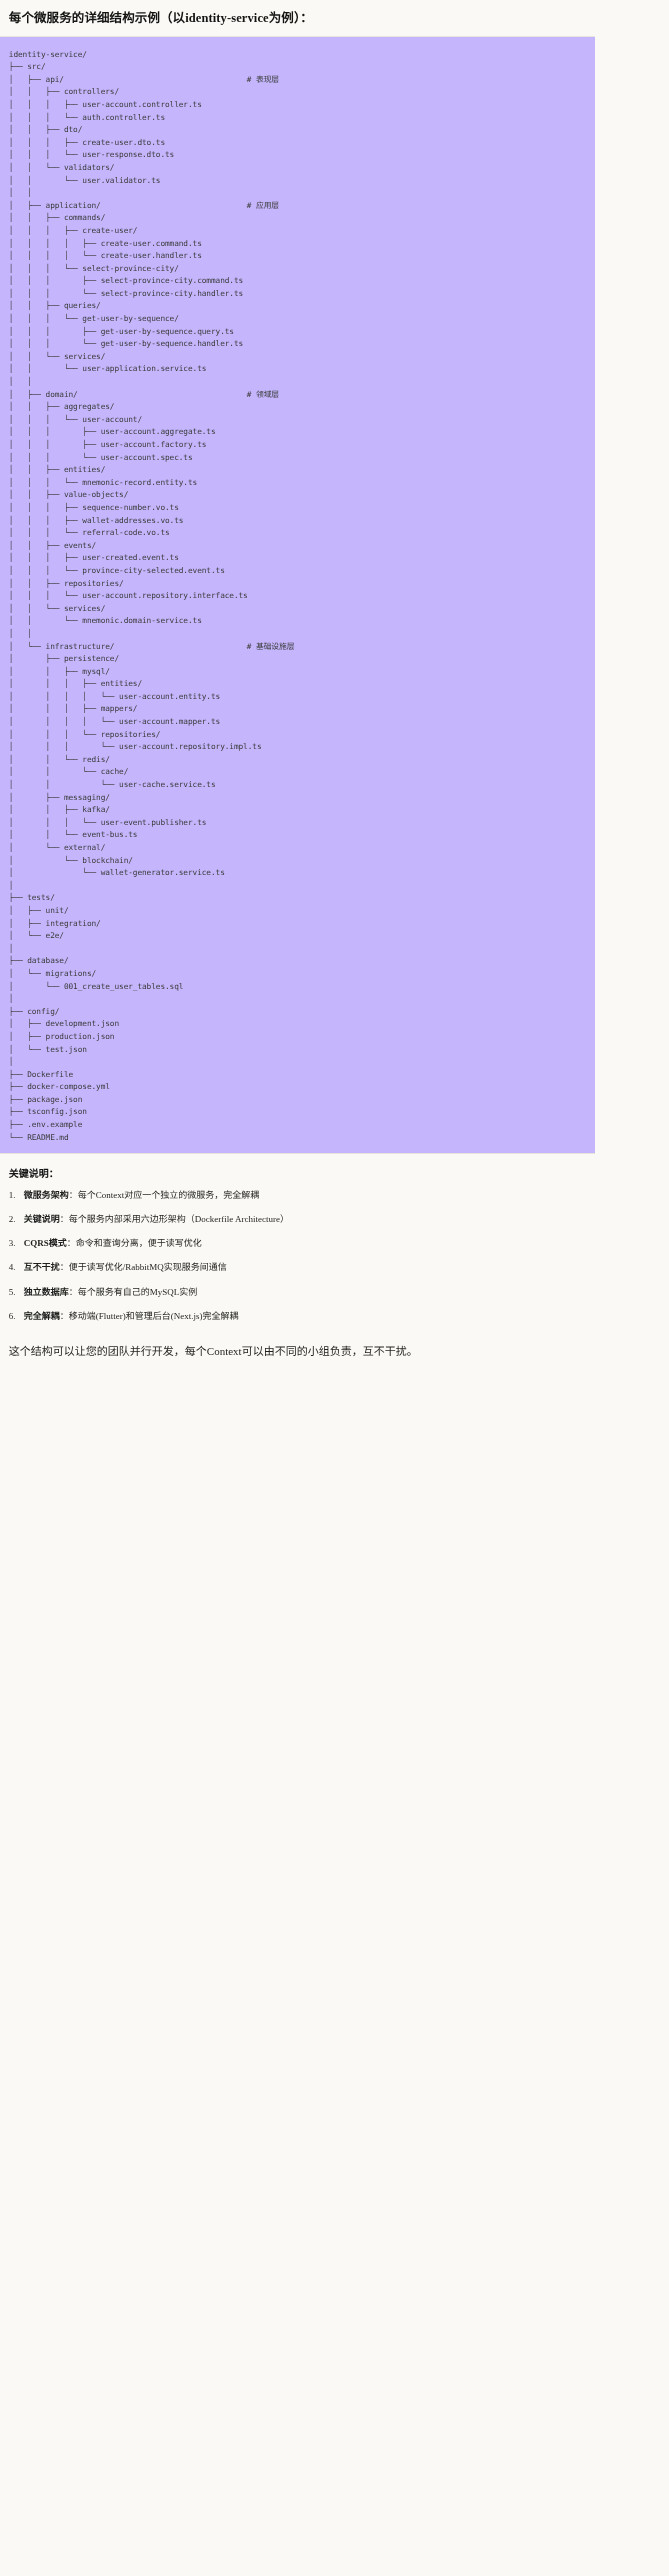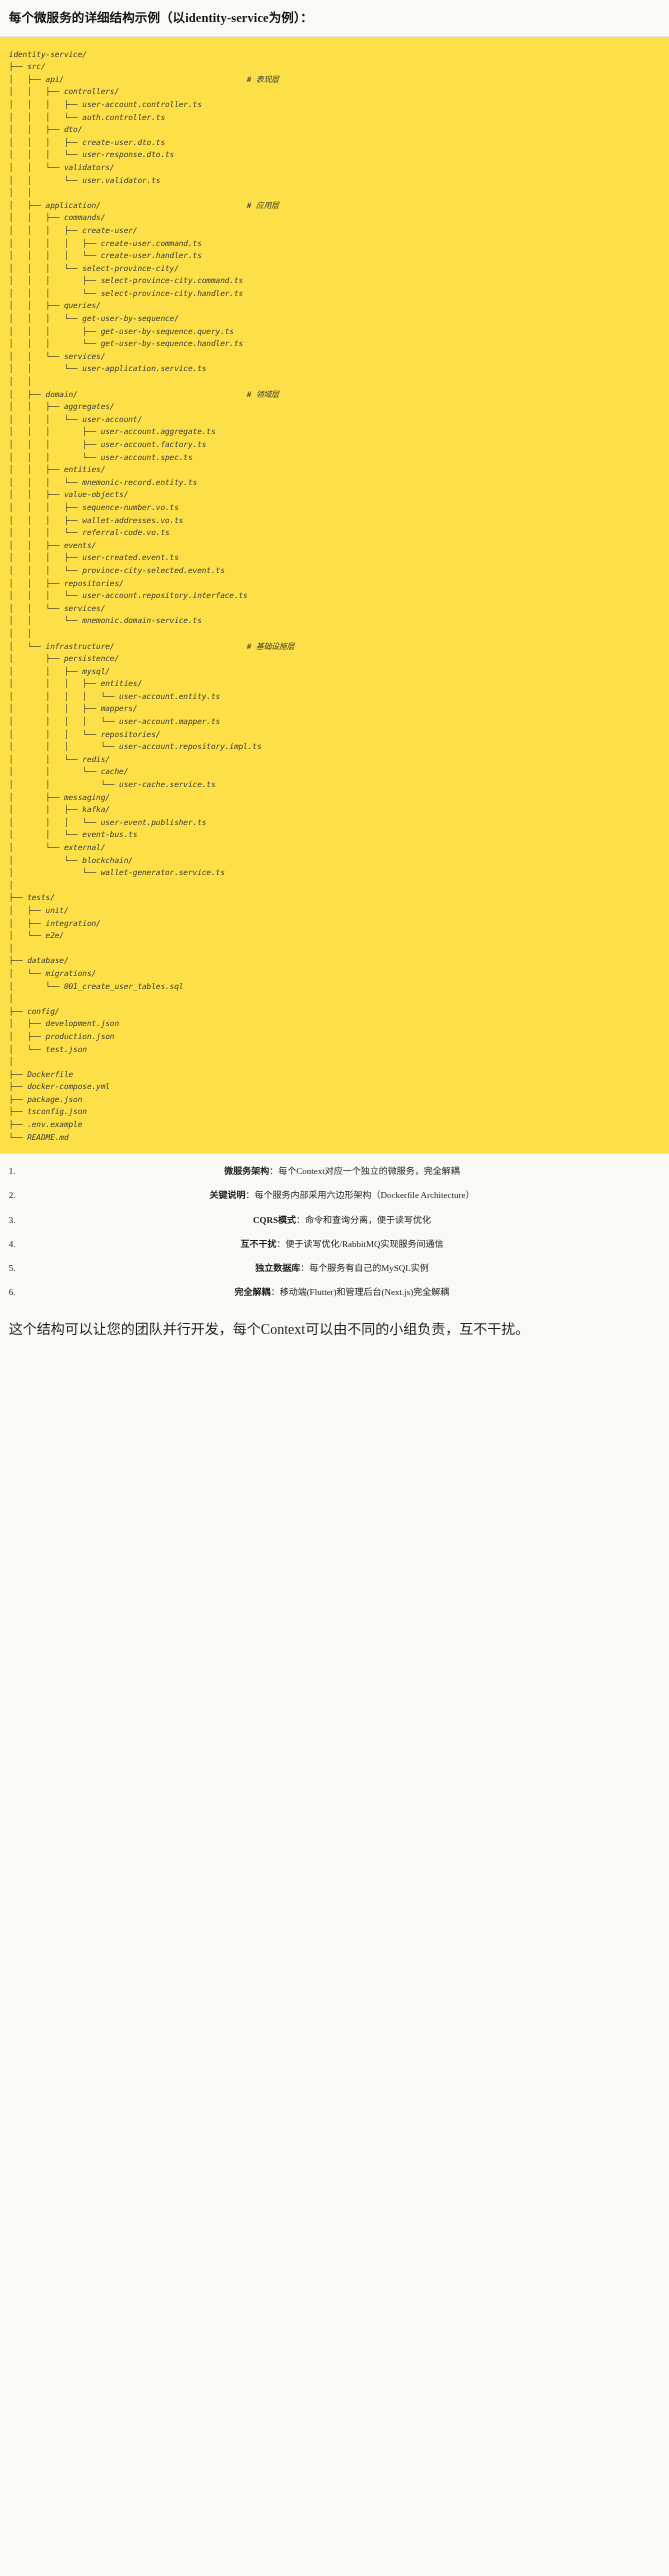--- a/index.html
+++ b/index.html
@@ -8,21 +8,21 @@
     padding: 0;
     background: #faf9f5;
   }
   body {
     width: 669px;
     font-family: "Liberation Sans", "DejaVu Sans", sans-serif;
     color: #1f1f1d;
     -webkit-font-smoothing: antialiased;
   }
   .page {
-    width: 669px;
+    width: 595px;
     box-sizing: border-box;
     background: #faf9f5;
   }
 
   
   .doc-title {
     font-family: "Liberation Serif", "DejaVu Serif", serif;
     font-size: 12.5px;
     font-weight: bold;
     line-height: 1.4;
@@ -33,24 +33,23 @@
   }
   .rule {
     border: 0;
     border-top: 0.6px solid #e6e4dd;
     margin: 0;
     height: 0;
   }
 
   
   .code-block {
-    background: #fde047;
+    background: #c4b5fd;
     padding: 11.3px 8.8px 8.8px 8.8px;
     margin: 0;
-    font-style: italic;
   }
   .tree {
     font-family: "DejaVu Sans Mono", "Liberation Mono", monospace;
     font-size: 7.8px;
     line-height: 12.6px;
     white-space: pre;
     color: #3c3c3a;
     margin: 0;
     letter-spacing: -0.1px;
   }
@@ -73,21 +72,20 @@
     font-size: 10px;
     font-weight: bold;
     color: #141413;
     margin: 0 0 8.8px 0;
   }
   ol.notes-list {
     list-style: none;
     counter-reset: note;
     margin: 0;
     padding: 0;
-    text-align: center;
   }
   ol.notes-list li {
     counter-increment: note;
     font-family: "Liberation Serif", "DejaVu Serif", serif;
     font-size: 9px;
     line-height: 1.5;
     color: #1f1f1d;
     margin: 0 0 10.6px 0;
     padding-left: 15px;
     position: relative;
@@ -99,21 +97,21 @@
     top: 0;
     font-family: "Liberation Serif", "DejaVu Serif", serif;
     font-size: 9px;
     color: #1f1f1d;
   }
   ol.notes-list li .lead {
     font-weight: bold;
   }
   .closing {
     font-family: "Liberation Serif", "DejaVu Serif", serif;
-    font-size: 14px;
+    font-size: 11px;
     line-height: 1.6;
     color: #1f1f1d;
     padding: 2.5px 8.8px 11.3px 8.8px;
     margin: 0;
   }
 </style>
 </head>
 <body>
 
 <div class="page">
@@ -122,20 +120,21 @@
 
   <hr class="rule">
 
   <div class="code-block">
     <pre class="tree" id="tree-output"><span class="row">identity-service/</span><span class="row">├── src/</span><span class="row"><span>│   ├── api/                              </span><span class="cmt"># 表现层</span></span><span class="row">│   │   ├── controllers/</span><span class="row">│   │   │   ├── user-account.controller.ts</span><span class="row">│   │   │   └── auth.controller.ts</span><span class="row">│   │   ├── dto/</span><span class="row">│   │   │   ├── create-user.dto.ts</span><span class="row">│   │   │   └── user-response.dto.ts</span><span class="row">│   │   └── validators/</span><span class="row">│   │       └── user.validator.ts</span><span class="row">│   │</span><span class="row"><span>│   ├── application/                      </span><span class="cmt"># 应用层</span></span><span class="row">│   │   ├── commands/</span><span class="row">│   │   │   ├── create-user/</span><span class="row">│   │   │   │   ├── create-user.command.ts</span><span class="row">│   │   │   │   └── create-user.handler.ts</span><span class="row">│   │   │   └── select-province-city/</span><span class="row">│   │   │       ├── select-province-city.command.ts</span><span class="row">│   │   │       └── select-province-city.handler.ts</span><span class="row">│   │   ├── queries/</span><span class="row">│   │   │   └── get-user-by-sequence/</span><span class="row">│   │   │       ├── get-user-by-sequence.query.ts</span><span class="row">│   │   │       └── get-user-by-sequence.handler.ts</span><span class="row">│   │   └── services/</span><span class="row">│   │       └── user-application.service.ts</span><span class="row">│   │</span><span class="row"><span>│   ├── domain/                           </span><span class="cmt"># 领域层</span></span><span class="row">│   │   ├── aggregates/</span><span class="row">│   │   │   └── user-account/</span><span class="row">│   │   │       ├── user-account.aggregate.ts</span><span class="row">│   │   │       ├── user-account.factory.ts</span><span class="row">│   │   │       └── user-account.spec.ts</span><span class="row">│   │   ├── entities/</span><span class="row">│   │   │   └── mnemonic-record.entity.ts</span><span class="row">│   │   ├── value-objects/</span><span class="row">│   │   │   ├── sequence-number.vo.ts</span><span class="row">│   │   │   ├── wallet-addresses.vo.ts</span><span class="row">│   │   │   └── referral-code.vo.ts</span><span class="row">│   │   ├── events/</span><span class="row">│   │   │   ├── user-created.event.ts</span><span class="row">│   │   │   └── province-city-selected.event.ts</span><span class="row">│   │   ├── repositories/</span><span class="row">│   │   │   └── user-account.repository.interface.ts</span><span class="row">│   │   └── services/</span><span class="row">│   │       └── mnemonic.domain-service.ts</span><span class="row">│   │</span><span class="row"><span>│   └── infrastructure/                   </span><span class="cmt"># 基础设施层</span></span><span class="row">│       ├── persistence/</span><span class="row">│       │   ├── mysql/</span><span class="row">│       │   │   ├── entities/</span><span class="row">│       │   │   │   └── user-account.entity.ts</span><span class="row">│       │   │   ├── mappers/</span><span class="row">│       │   │   │   └── user-account.mapper.ts</span><span class="row">│       │   │   └── repositories/</span><span class="row">│       │   │       └── user-account.repository.impl.ts</span><span class="row">│       │   └── redis/</span><span class="row">│       │       └── cache/</span><span class="row">│       │           └── user-cache.service.ts</span><span class="row">│       ├── messaging/</span><span class="row">│       │   ├── kafka/</span><span class="row">│       │   │   └── user-event.publisher.ts</span><span class="row">│       │   └── event-bus.ts</span><span class="row">│       └── external/</span><span class="row">│           └── blockchain/</span><span class="row">│               └── wallet-generator.service.ts</span><span class="row">│</span><span class="row">├── tests/</span><span class="row">│   ├── unit/</span><span class="row">│   ├── integration/</span><span class="row">│   └── e2e/</span><span class="row">│</span><span class="row">├── database/</span><span class="row">│   └── migrations/</span><span class="row">│       └── 001_create_user_tables.sql</span><span class="row">│</span><span class="row">├── config/</span><span class="row">│   ├── development.json</span><span class="row">│   ├── production.json</span><span class="row">│   └── test.json</span><span class="row">│</span><span class="row">├── Dockerfile</span><span class="row">├── docker-compose.yml</span><span class="row">├── package.json</span><span class="row">├── tsconfig.json</span><span class="row">├── .env.example</span><span class="row">└── README.md</span></pre>
   </div>
 
   <hr class="rule">
 
   <div class="notes">
+    <div class="notes-title">关键说明：</div>
     <ol class="notes-list" id="notes-list">
         <li><span class="lead">微服务架构</span><span>：每个Context对应一个独立的微服务，完全解耦</span></li>
         <li><span class="lead">关键说明</span><span>：每个服务内部采用六边形架构（Dockerfile Architecture）</span></li>
         <li><span class="lead">CQRS模式</span><span>：命令和查询分离，便于读写优化</span></li>
         <li><span class="lead">互不干扰</span><span>：便于读写优化/RabbitMQ实现服务间通信</span></li>
         <li><span class="lead">独立数据库</span><span>：每个服务有自己的MySQL实例</span></li>
         <li><span class="lead">完全解耦</span><span>：移动端(Flutter)和管理后台(Next.js)完全解耦</span></li>
       </ol>
   </div>
 

